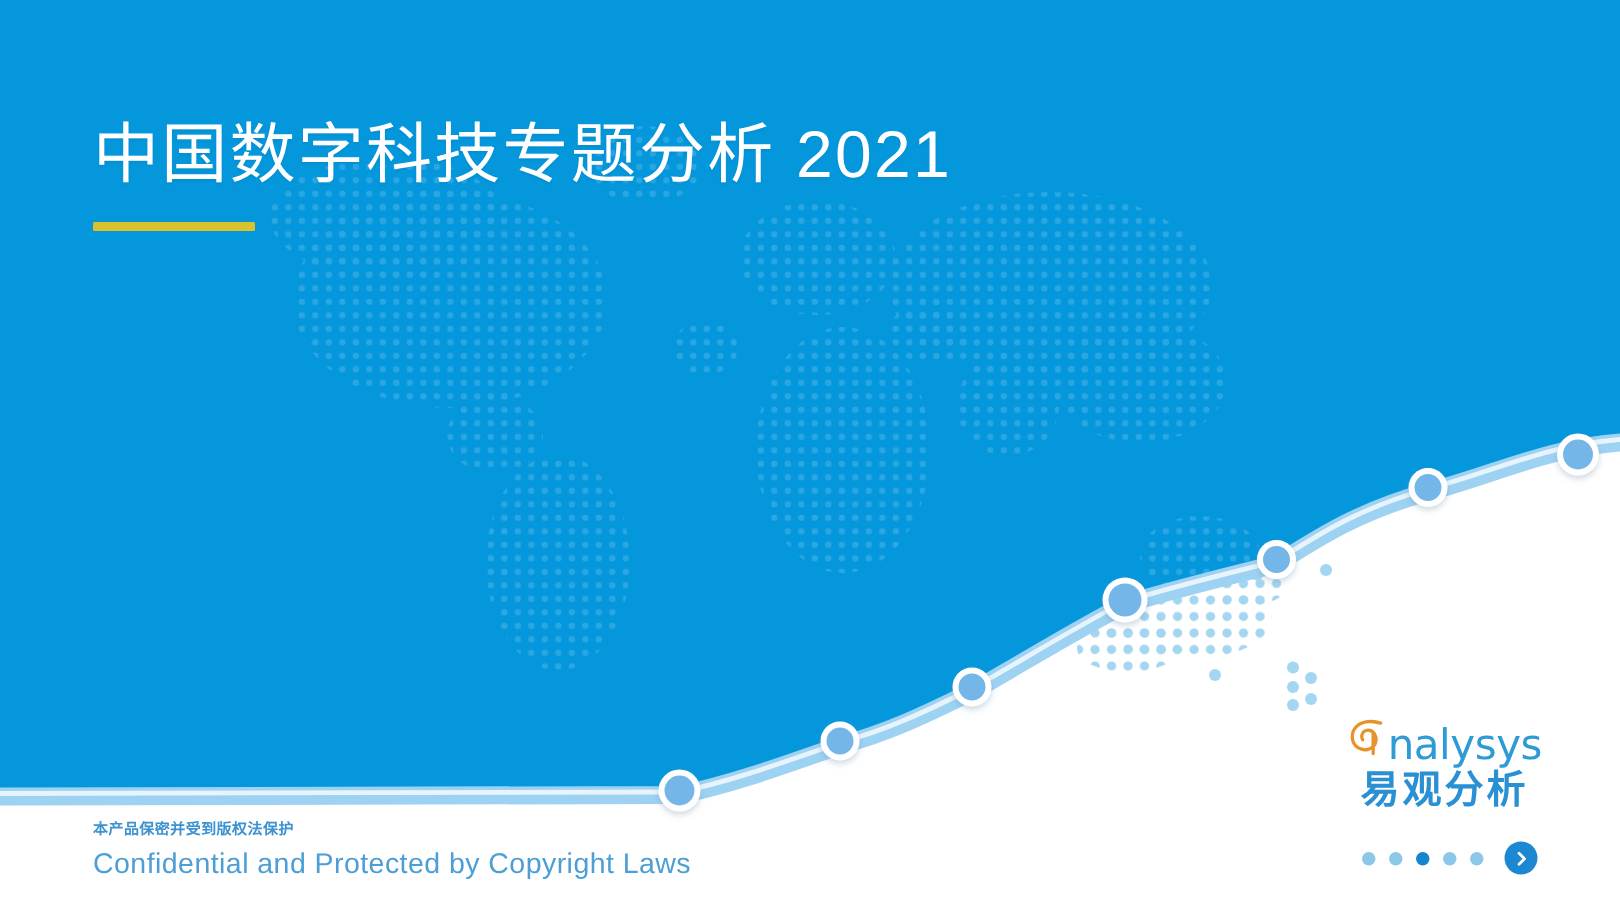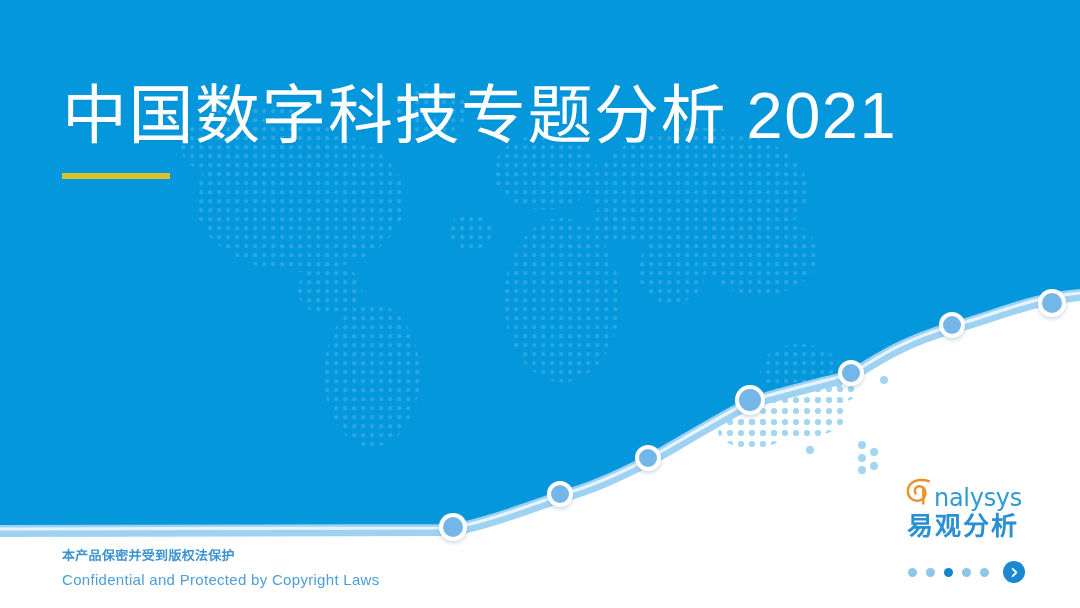--- a/index.html
+++ b/index.html
@@ -32,21 +32,21 @@
   
   .title-block {
     position: absolute;
     left: 62px;
     top: 78px;
     width: 900px;
   }
   .slide-title {
     margin: 0;
     color: #ffffff;
-    font-size: 65px;
+    font-size: 44px;
     line-height: 1.18;
     font-weight: 300;
     letter-spacing: 1.5px;
     white-space: nowrap;
     text-shadow: 0 1px 2px rgba(0,70,120,0.10);
   }
   .title-rule {
     margin-top: 18px;
     width: 108px;
     height: 6px;
@@ -56,29 +56,29 @@
 
   
   .footer-note {
     position: absolute;
     left: 62px;
     top: 546px;
     width: 520px;
   }
   .footer-cn {
     margin: 0;
-    font-size: 13px;
+    font-size: 10px;
     font-weight: bold;
     color: #3d93d0;
     letter-spacing: 0.3px;
     line-height: 1.5;
   }
   .footer-en {
     margin: 3px 0 0 0;
-    font-size: 15px;
+    font-size: 19px;
     font-weight: 400;
     color: #4d9ed6;
     letter-spacing: 0.3px;
     line-height: 1.4;
   }
 
   
   .brand-logo {
     position: absolute;
     left: 898px;
@@ -93,21 +93,21 @@
     justify-content: center;
     gap: 0px;
     height: 34px;
   }
   .brand-a-mark {
     display: block;
     width: 30px;
     height: 30px;
   }
   .brand-word {
-    font-size: 24px;
+    font-size: 28px;
     font-weight: 400;
     color: #2e9ad6;
     letter-spacing: -0.3px;
     line-height: 1;
     font-family: "DejaVu Sans", sans-serif;
   }
   .brand-cn {
     margin-top: 2px;
     font-size: 26px;
     font-weight: bold;

